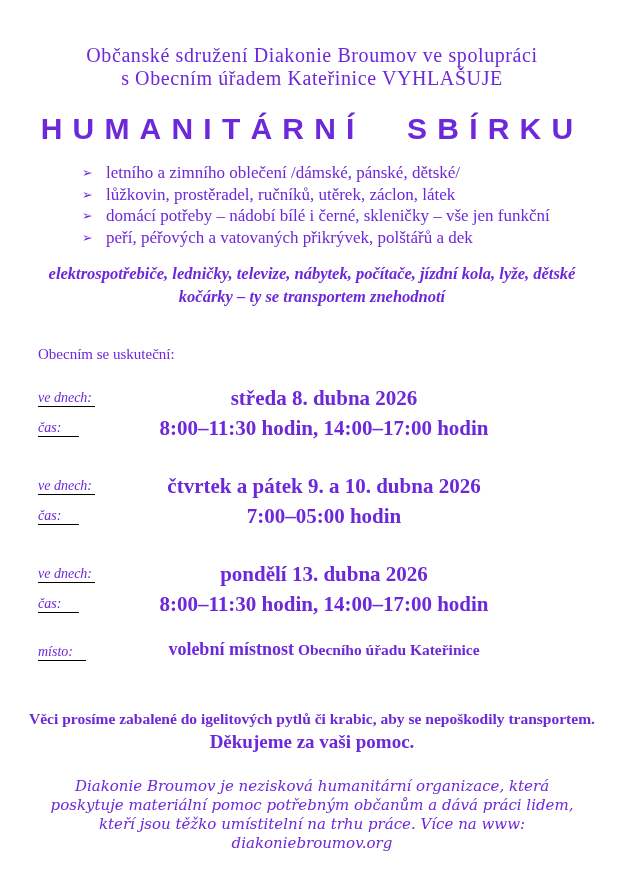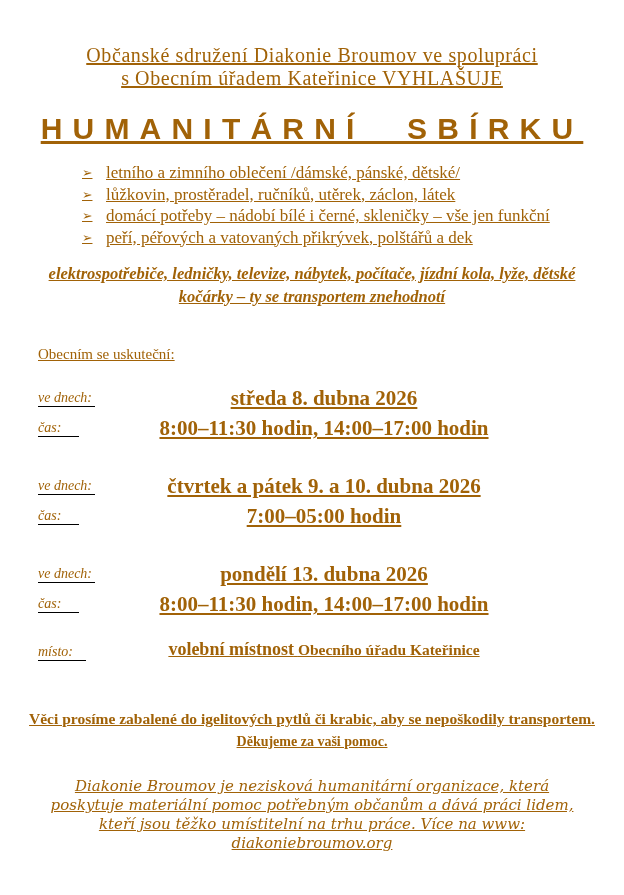--- a/index.html
+++ b/index.html
@@ -1,25 +1,24 @@
 <!DOCTYPE html>
 <html><head>
 <meta charset="utf-8">
 <style>
   html, body { margin: 0; padding: 0; background: #ffffff; }
   .page {
     position: relative;
     width: 624px;
     height: 895px;
     background: #ffffff;
-    color: #a16207;
+    color: #6d28d9;
     font-family: "Liberation Serif", serif;
     overflow: hidden;
     box-sizing: border-box;
-    text-decoration: underline;
   }
   
   .header { margin-top: 44px; text-align: center; font-size: 20px; line-height: 23px; letter-spacing: 0.6px; }
   .main-title {
     margin-top: 22px;
     text-align: center;
     font-family: "Liberation Sans", sans-serif;
     font-weight: bold;
     font-size: 30px;
     letter-spacing: 0.34em;
@@ -54,21 +53,21 @@
   .lbl-days { padding-right: 3px; }
   .lbl-time { padding-right: 18px; }
   .lbl-place { padding-right: 13px; }
   .sval { font-weight: bold; font-size: 21px; line-height: 30px; }
   .place-row-wrap { margin-top: 18px; }
   .place-name { font-weight: bold; font-size: 18px; }
   .place-detail { font-weight: bold; font-size: 15.5px; }
   .place-line { line-height: 24px; }
   
   .packing-note { margin: 40px 20px 0 20px; text-align: center; font-weight: bold; font-size: 15.5px; line-height: 23px; }
-  .thanks-note { margin: 0 20px; text-align: center; font-weight: bold; font-size: 14px; line-height: 23px; }
+  .thanks-note { margin: 0 20px; text-align: center; font-weight: bold; font-size: 19px; line-height: 23px; }
   
   .footer-about {
     margin: 24px 40px 0 40px; text-align: center;
     font-family: "DejaVu Serif", serif; font-style: italic;
     font-size: 15px; line-height: 19px;
   }
 </style>
 </head>
 <body>
 

